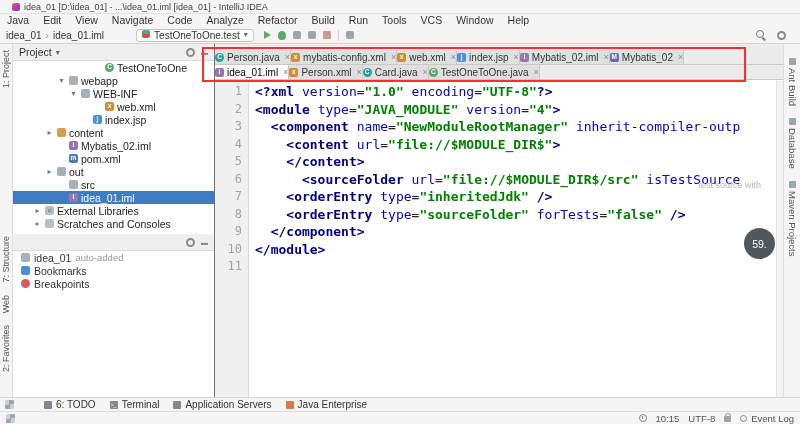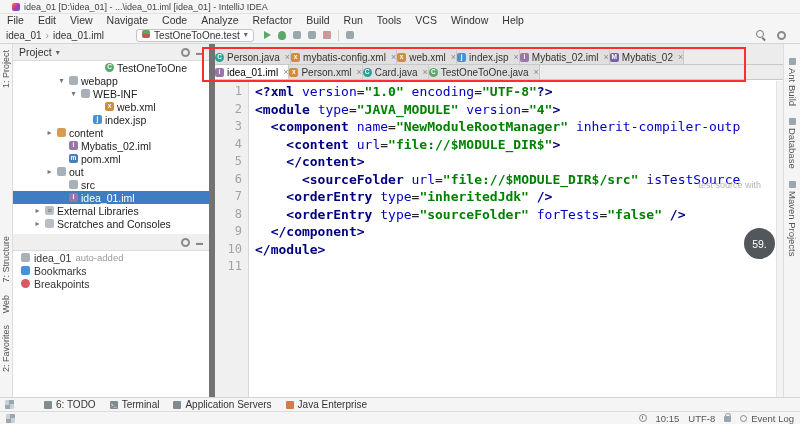--- a/index.html
+++ b/index.html
@@ -54,21 +54,21 @@
   .stripe-right{width:17px;background:#f5f5f5;border-left:1px solid #ddd;display:flex;
     flex-direction:column;align-items:center;font-size:9.5px;color:#555;overflow:hidden}
   .vlabel-r{writing-mode:vertical-rl;white-space:nowrap;cursor:default;display:flex;
     align-items:center;gap:3px}
   .stripe-right .vlabel-r:nth-child(1){margin-top:14px}
   .stripe-right .vlabel-r:nth-child(2){margin-top:12px}
   .stripe-right .vlabel-r:nth-child(3){margin-top:12px}
   .stripe-ic{width:7px;height:7px;background:#9aa7ad;border-radius:1px;flex:none}
 
   
-  .project-pane{width:202px;border-right:6px solid #737373;background:#fff;display:flex;
+  .project-pane{width:202px;border-right:1px solid #737373;background:#fff;display:flex;
     flex-direction:column;overflow:hidden}
   .pane-header{height:17px;background:#efefef;border-bottom:1px solid #dcdcdc;display:flex;
     align-items:center;gap:4px;padding:0 6px;font-size:10.5px;color:#333;flex:none}
   .ph-icons{margin-left:auto;display:flex;align-items:center;gap:6px}
   .tree{flex:none}
   .tree-row{height:13px;display:flex;align-items:center;gap:3px;font-size:10.5px;
     color:#222;white-space:nowrap;cursor:default}
   .tree-row.selected{background:#3f7cc4;color:#fff}
   .arrow{width:9px;flex:none;font-size:8px;color:#777;text-align:center}
   .tree-row.selected .arrow{color:#dce6f2}
@@ -154,21 +154,21 @@
 </style>
 </head>
 <body>
 
 <div class="titlebar">
   <span class="app-icon"></span>
   <span class="title-text">idea_01 [D:\idea_01] - ...\idea_01.iml [idea_01] - IntelliJ IDEA</span>
 </div>
 
 <nav class="menubar">
-    <span class="menu-item">File</span>
+    <span class="menu-item">Java</span>
     <span class="menu-item">Edit</span>
     <span class="menu-item">View</span>
     <span class="menu-item">Navigate</span>
     <span class="menu-item">Code</span>
     <span class="menu-item">Analyze</span>
     <span class="menu-item">Refactor</span>
     <span class="menu-item">Build</span>
     <span class="menu-item">Run</span>
     <span class="menu-item">Tools</span>
     <span class="menu-item">VCS</span>

